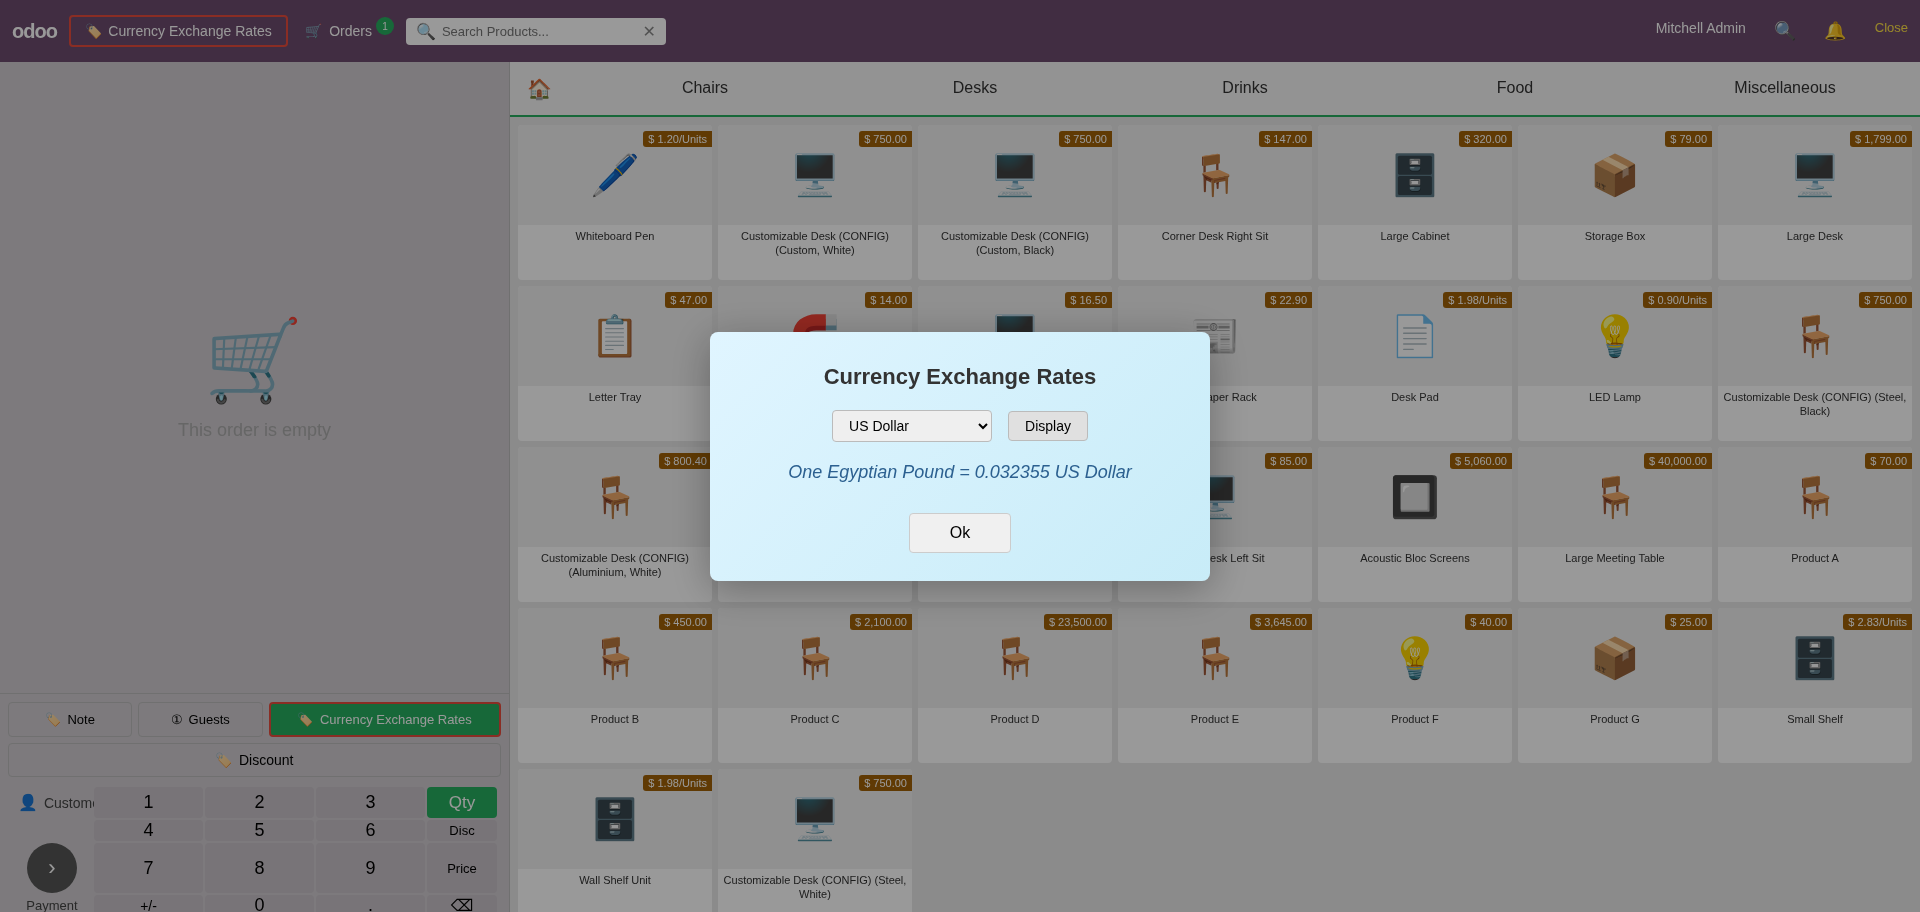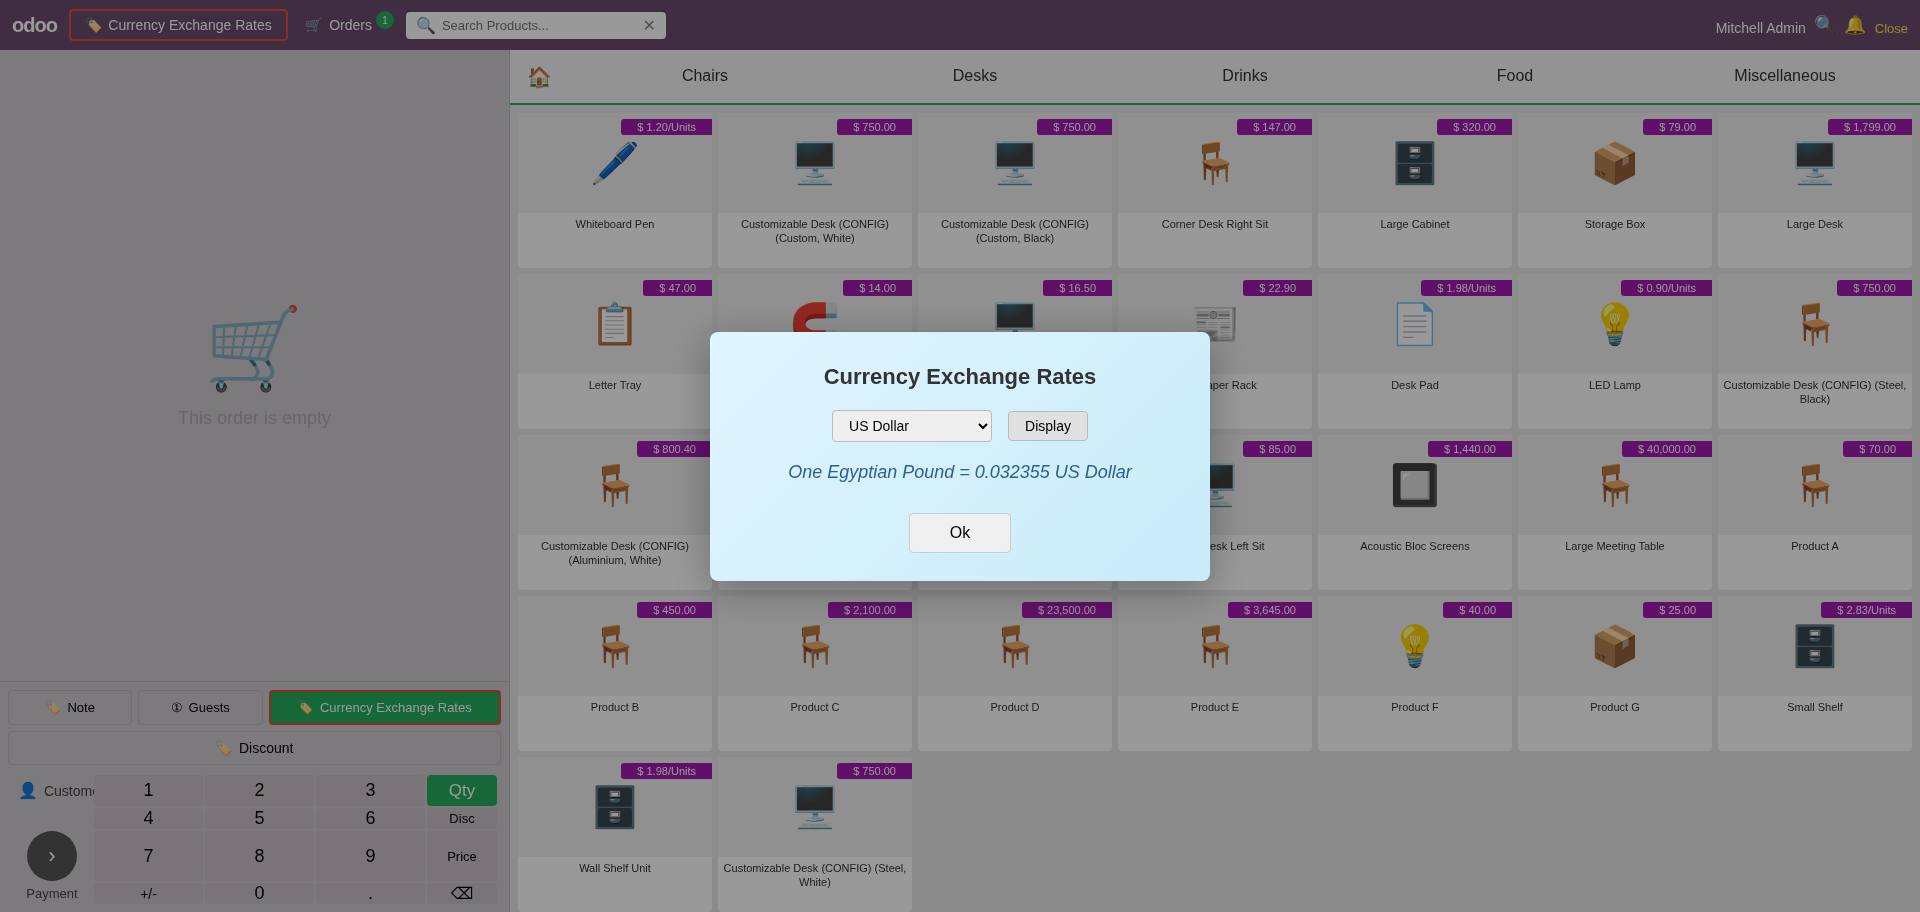--- a/index.html
+++ b/index.html
@@ -1,20 +1,20 @@
 <!DOCTYPE html>
 <html><head>
   <meta charset="utf-8">
   <style>
     * { box-sizing: border-box; margin: 0; padding: 0; }
     body { font-family: 'Segoe UI', Arial, sans-serif; background: #7c6b7e; width: 1920px; height: 912px; overflow: hidden; }
 
     
     .top-nav {
-      height: 50px;
+      height: 62px;
       background: #6d4c6e;
       display: flex;
       align-items: center;
       padding: 0 12px;
       gap: 4px;
     }
     .odoo-logo {
       color: white;
       font-size: 20px;
       font-weight: bold;
@@ -66,22 +66,22 @@
     .search-bar input {
       border: none;
       outline: none;
       font-size: 13px;
       flex: 1;
       color: #555;
     }
     .nav-right {
       margin-left: auto;
       display: flex;
-      align-items: flex-end;
-      gap: 8px;
+      align-items: flex-start;
+      gap: 28px;
       color: white;
       font-size: 14px;
     }
     .nav-icon-btn {
       background: transparent;
       border: none;
       color: white;
       cursor: pointer;
       font-size: 18px;
     }
@@ -241,24 +241,24 @@
       position: relative;
       display: flex;
       flex-direction: column;
       align-items: center;
       height: 155px;
     }
     .product-price-badge {
       position: absolute;
       top: 6px;
       right: 0;
-      background: #a21caf;
+      background: #a16207;
       color: white;
       font-size: 11px;
-      padding: 2px 16px;
+      padding: 2px 5px;
       border-radius: 3px 0 0 3px;
       z-index: 2;
     }
     .product-img {
       width: 100%;
       height: 100px;
       display: flex;
       align-items: center;
       justify-content: center;
       font-size: 40px;
@@ -525,21 +525,21 @@
       <div class="product-price-badge">$ 885.00</div>
       <div class="product-img">🏢</div>
       <div class="product-name">Individual Workplace</div>
     </div>
         <div class="product-card">
       <div class="product-price-badge">$ 85.00</div>
       <div class="product-img">🖥️</div>
       <div class="product-name">Corner Desk Left Sit</div>
     </div>
         <div class="product-card">
-      <div class="product-price-badge">$ 1,440.00</div>
+      <div class="product-price-badge">$ 5,060.00</div>
       <div class="product-img">🔲</div>
       <div class="product-name">Acoustic Bloc Screens</div>
     </div>
         <div class="product-card">
       <div class="product-price-badge">$ 40,000.00</div>
       <div class="product-img">🪑</div>
       <div class="product-name">Large Meeting Table</div>
     </div>
         <div class="product-card">
       <div class="product-price-badge">$ 70.00</div>

